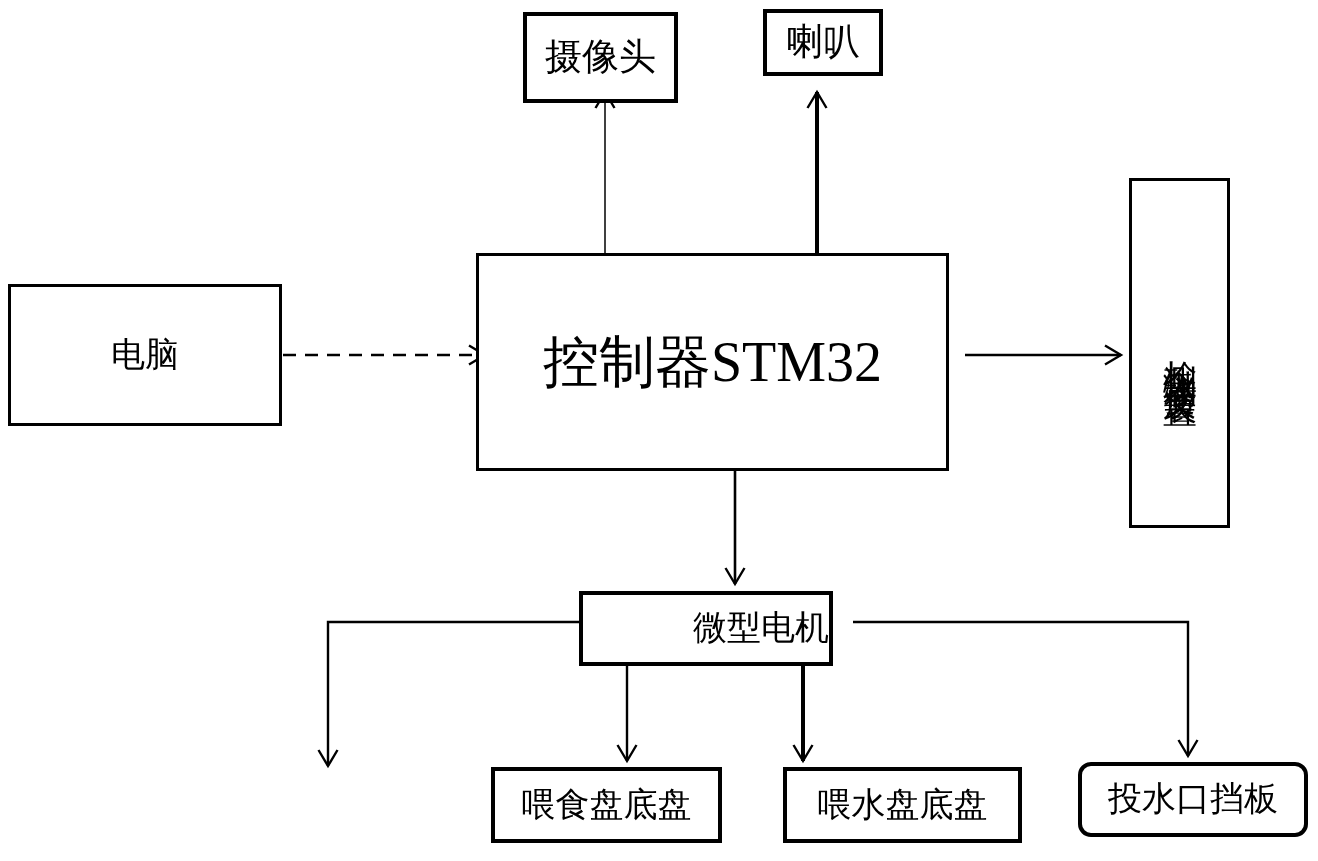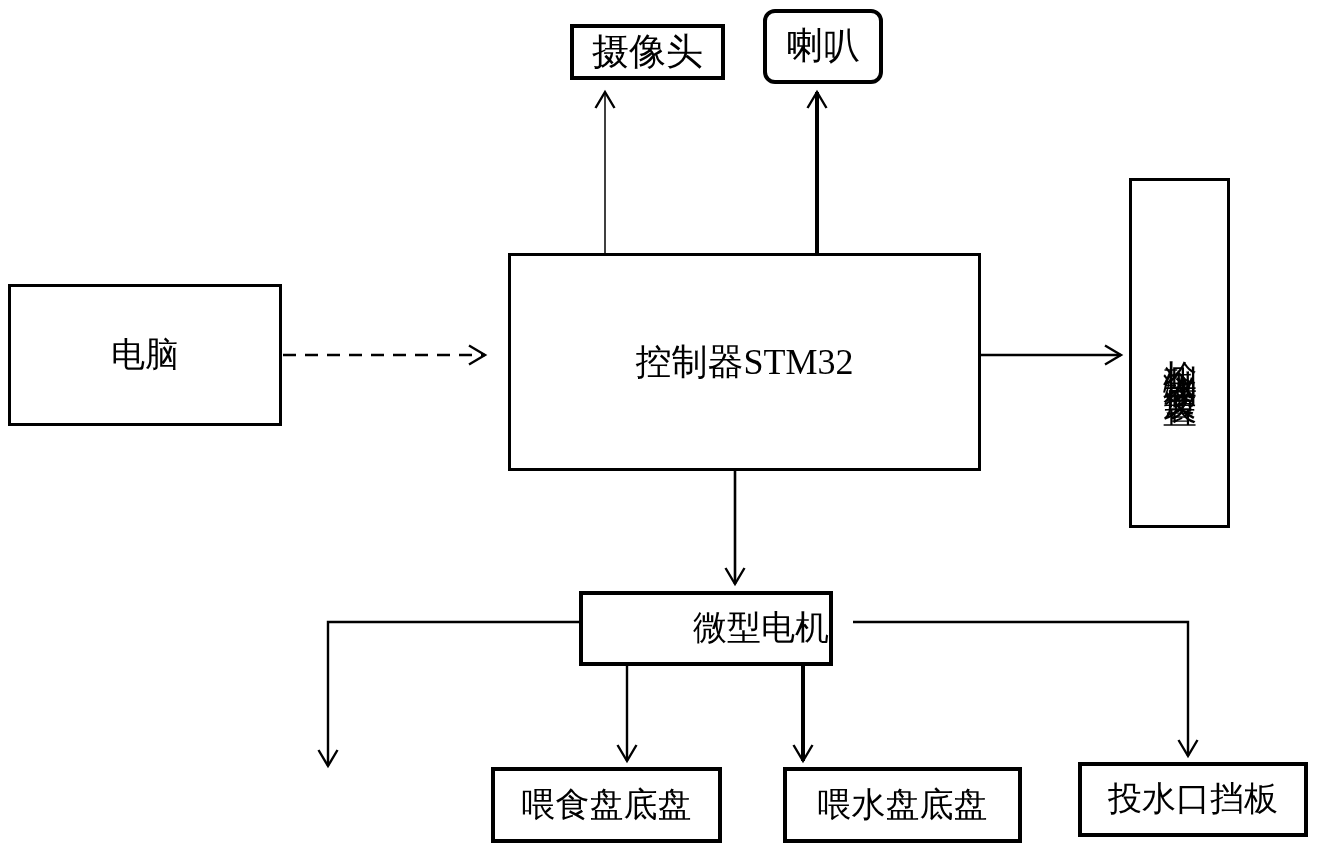--- a/index.html
+++ b/index.html
@@ -29,29 +29,29 @@
     display: flex;
     flex-direction: column;
     align-items: center;
     justify-content: center;
     text-align: center;
     line-height: 1.3;
   }
   .box.heavy { border-width: 4px; }
 
   .node-phone      { left: 8px;    top: 284px; width: 274px; height: 142px; font-size: 34px; }
-  .node-camera     { left: 523px;  top: 24px;   width: 155px; height: 56px;  font-size: 37px; margin-left: 47px; }
-  .node-speaker    { left: 763px;  top: 9px;   width: 120px; height: 75px;  font-size: 37px; border-radius: 12px; }
-  .node-controller { left: 508px;  top: 253px; width: 473px; height: 218px; font-size: 36px; }
+  .node-camera     { left: 523px;  top: 12px;   width: 155px; height: 91px;  font-size: 37px; }
+  .node-speaker    { left: 763px;  top: 9px;   width: 120px; height: 67px;  font-size: 37px; }
+  .node-controller { left: 476px;  top: 253px; width: 473px; height: 218px; font-size: 56px; }
   .node-detector   { left: 1129px; top: 178px; width: 101px; height: 350px; font-size: 34px; }
   .node-motor      { left: 579px;  top: 591px; width: 254px; height: 75px;  font-size: 34px; align-items: flex-end; }
   .node-feed-gate  { left: 212px;  top: 772px; width: 228px; height: 78px;  font-size: 34px; }
   .node-feed-tray  { left: 491px;  top: 767px; width: 231px; height: 76px;  font-size: 34px; }
   .node-water-tray { left: 783px;  top: 767px; width: 239px; height: 76px;  font-size: 34px; }
-  .node-water-gate { left: 1078px; top: 762px; width: 230px; height: 75px;  font-size: 34px; }
+  .node-water-gate { left: 1078px; top: 762px; width: 230px; height: 75px;  font-size: 34px; border-radius: 13px; }
 
   .vertical-label {
     writing-mode: vertical-rl;
     text-orientation: upright;
     letter-spacing: 5px;
     line-height: 1;
   }
 </style>
 </head>
 <body>

